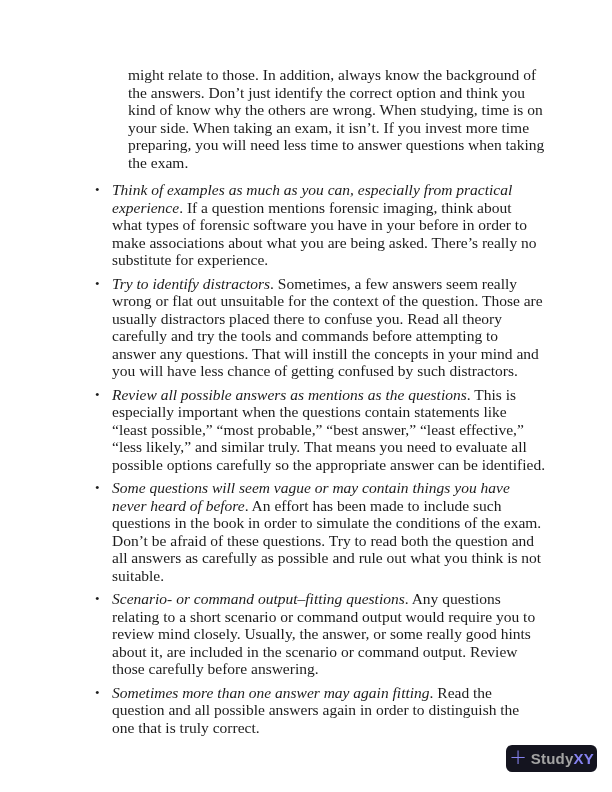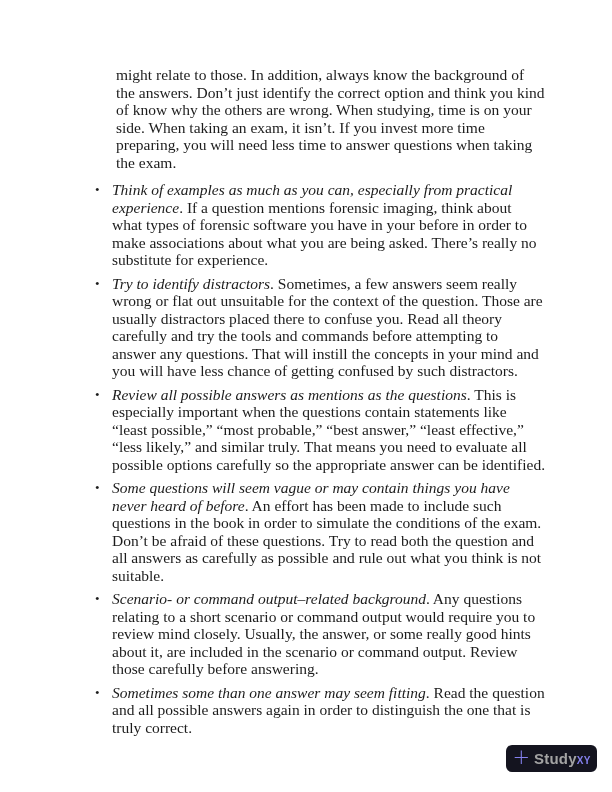--- a/index.html
+++ b/index.html
@@ -15,21 +15,21 @@
     font-family: "Liberation Serif", serif;
     color: #1c1c1c;
   }
   .page {
     position: absolute;
     top: 66px;
     left: 112px;
     width: 433px;
   }
   .para {
-    margin: 0 0 10px 4px;
+    margin: 0 0 10px 16px;
     font-size: 15.5px;
     line-height: 17.5px;
     text-align: left;
   }
   ul.bullets {
     list-style: none;
     margin: 0;
     padding: 0;
   }
   ul.bullets li {
@@ -71,21 +71,21 @@
     transform: translateY(-1px);
   }
   .logo-study {
     color: #a3a3a3;
     font-size: 15px;
     font-weight: 700;
     letter-spacing: 0.2px;
   }
   .logo-xy {
     color: #8581ef;
-    font-size: 10px;
+    font-size: 15px;
     font-weight: 700;
     letter-spacing: 0.2px;
   }
 </style>
 </head>
 <body>
 
 <div class="page">
   <p class="para">might relate to those. In addition, always know the background of the answers. Don’t just identify the correct option and think you kind of know why the others are wrong. When studying, time is on your side. When taking an exam, it isn’t. If you invest more time preparing, you will need less time to answer questions when taking the exam.</p>
 
@@ -101,25 +101,25 @@
     <li>
       <span class="bullet-dot">•</span>
       <span class="lead">Review all possible answers as mentions as the questions</span><span>. This is especially important when the questions contain statements like “least possible,” “most probable,” “best answer,” “least effective,” “less likely,” and similar truly. That means you need to evaluate all possible options carefully so the appropriate answer can be identified.</span>
     </li>
     <li>
       <span class="bullet-dot">•</span>
       <span class="lead">Some questions will seem vague or may contain things you have never heard of before</span><span>. An effort has been made to include such questions in the book in order to simulate the conditions of the exam. Don’t be afraid of these questions. Try to read both the question and all answers as carefully as possible and rule out what you think is not suitable.</span>
     </li>
     <li>
       <span class="bullet-dot">•</span>
-      <span class="lead">Scenario- or command output–related background</span><span>. Any questions relating to a short scenario or command output would require you to review mind closely. Usually, the answer, or some really good hints about it, are included in the scenario or command output. Review those carefully before answering.</span>
+      <span class="lead">Scenario- or command output–fitting questions</span><span>. Any questions relating to a short scenario or command output would require you to review mind closely. Usually, the answer, or some really good hints about it, are included in the scenario or command output. Review those carefully before answering.</span>
     </li>
     <li>
       <span class="bullet-dot">•</span>
-      <span class="lead">Sometimes some than one answer may seem fitting</span><span>. Read the question and all possible answers again in order to distinguish the one that is truly correct.</span>
+      <span class="lead">Sometimes more than one answer may again fitting</span><span>. Read the question and all possible answers again in order to distinguish the one that is truly correct.</span>
     </li>
   </ul>
 </div>
 
 <div class="logo-badge">
   <span class="logo-plus">+</span>
   <span><span class="logo-study">Study</span><span class="logo-xy">XY</span></span>
 </div>
 
 </body></html>

